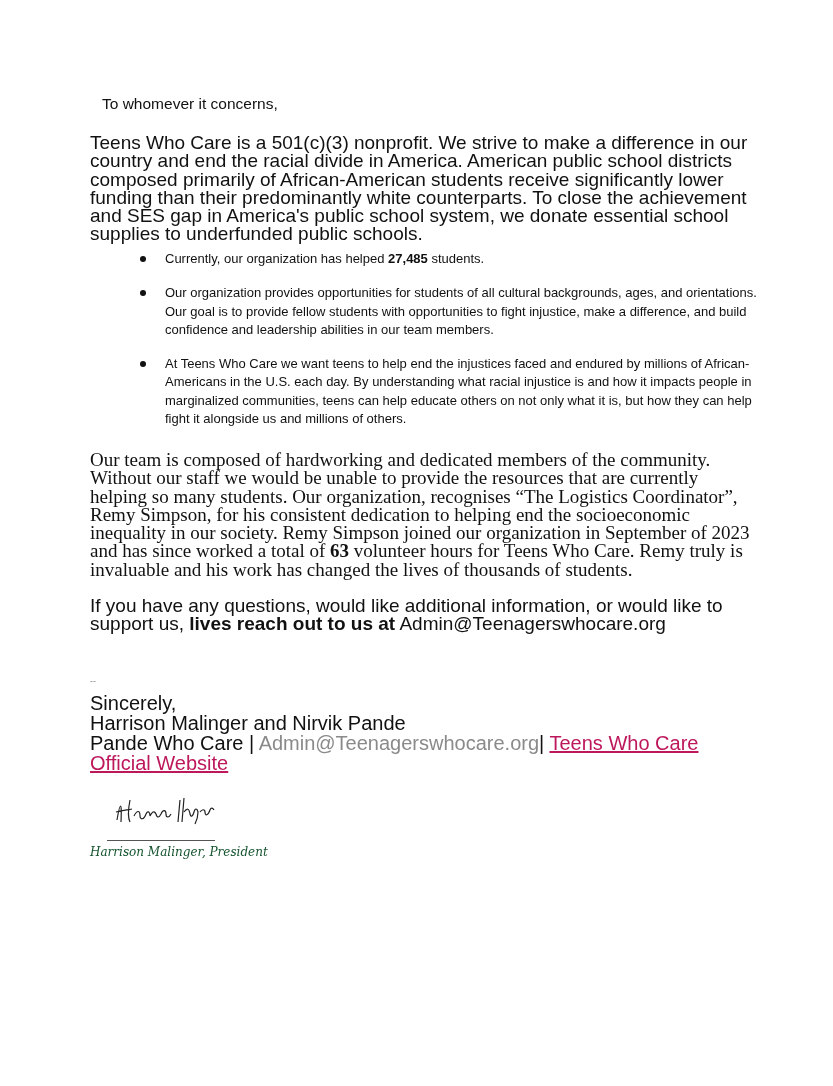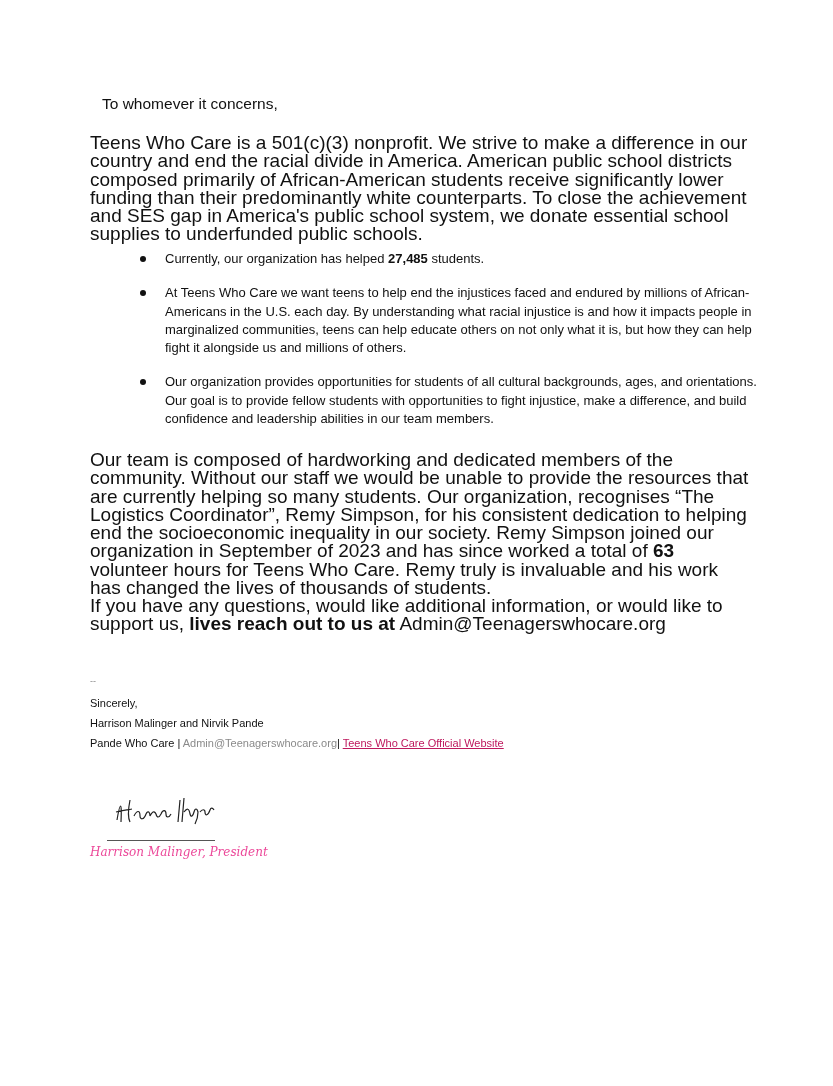--- a/index.html
+++ b/index.html
@@ -5,51 +5,51 @@
     html, body { margin: 0; padding: 0; background: #ffffff; }
     body { width: 833px; height: 1086px; position: relative; overflow: hidden;
       font-family: "Liberation Sans", sans-serif; color: #111111; }
     .page { position: absolute; left: 90px; top: 0; width: 660px; }
     .greeting { position: absolute; top: 95px; left: 12px; font-size: 15.5px; white-space: nowrap; }
     .para { font-size: 19px; line-height: 18.3px; margin: 0; }
     #p1 { position: absolute; top: 134px; left: 0; width: 660px; }
     ul.bullets { position: absolute; top: 240px; left: 0; width: 660px; margin: 10px; padding: 0; list-style: none; }
     ul.bullets li { position: relative; padding-left: 65px; font-size: 13px; line-height: 18.3px; margin-bottom: 16px; }
     ul.bullets li .dot { position: absolute; left: 40px; top: 6px; width: 6px; height: 6px; border-radius: 50%; background: #111; }
-    #p2 { position: absolute; top: 451px; left: 0; width: 660px; }
+    #p2 { position: absolute; top: 451px; left: 0; width: 660px; font-family: Liberation Serif, serif; }
     #p3 { position: absolute; top: 597px; left: 0; width: 660px; }
     .dashes { position: absolute; top: 676px; left: 0; font-size: 9px; color: #888; }
-    .sig-block { position: absolute; top: 693px; left: 0; font-size: 11px; line-height: 20px; }
+    .sig-block { position: absolute; top: 693px; left: 0; font-size: 20px; line-height: 20px; }
     .gray { color: #8a8a8a; }
     .link { color: #be185d; text-decoration: underline; margin-top: 34px; }
     .signature { position: absolute; top: 792px; left: 22px; width: 120px; height: 40px; }
     .sig-line { position: absolute; top: 840px; left: 17px; width: 108px; border-top: 1px solid #555; }
-    .sig-caption { position: absolute; top: 845px; left: 0; font-family: "DejaVu Serif", serif; font-style: italic; font-size: 12px; color: #ec4899; white-space: nowrap; }
+    .sig-caption { position: absolute; top: 845px; left: 0; font-family: "DejaVu Serif", serif; font-style: italic; font-size: 12px; color: #14532d; white-space: nowrap; }
     b { font-weight: bold; }
   </style>
 </head>
 <body>
 
 <div class="page">
   <div class="greeting">To whomever it concerns,</div>
 
   <p class="para" id="p1">Teens Who Care is a 501(c)(3) nonprofit. We strive to make a difference in our country and end the racial divide in America. American public school districts composed primarily of African-American students receive significantly lower funding than their predominantly white counterparts. To close the achievement and SES gap in America's public school system, we donate essential school supplies to underfunded public schools.</p>
 
   <ul class="bullets">
     <li>
       <span class="dot"></span>
       <span>Currently, our organization has helped </span><b>27,485</b><span> students.</span>
     </li>
     <li>
       <span class="dot"></span>
-      <span>At Teens Who Care we want teens to help end the injustices faced and endured by millions of African-Americans in the U.S. each day. By understanding what racial injustice is and how it impacts people in marginalized communities, teens can help educate others on not only what it is, but how they can help fight it alongside us and millions of others.</span>
+      <span>Our organization provides opportunities for students of all cultural backgrounds, ages, and orientations. Our goal is to provide fellow students with opportunities to fight injustice, make a difference, and build confidence and leadership abilities in our team members.</span>
     </li>
     <li>
       <span class="dot"></span>
-      <span>Our organization provides opportunities for students of all cultural backgrounds, ages, and orientations. Our goal is to provide fellow students with opportunities to fight injustice, make a difference, and build confidence and leadership abilities in our team members.</span>
+      <span>At Teens Who Care we want teens to help end the injustices faced and endured by millions of African-Americans in the U.S. each day. By understanding what racial injustice is and how it impacts people in marginalized communities, teens can help educate others on not only what it is, but how they can help fight it alongside us and millions of others.</span>
     </li>
   </ul>
 
   <p class="para" id="p2"><span>Our team is composed of hardworking and dedicated members of the community. Without our staff we would be unable to provide the resources that are currently helping so many students. Our organization, recognises “The Logistics Coordinator”, Remy Simpson, for his consistent dedication to helping end the socioeconomic inequality in our society. Remy Simpson joined our organization in September of 2023 and has since worked a total of </span><b>63</b><span> volunteer hours for Teens Who Care. Remy truly is invaluable and his work has changed the lives of thousands of students.</span></p>
 
   <p class="para" id="p3"><span>If you have any questions, would like additional information, or would like to support us, </span><b>lives reach out to us at</b><span> Admin@Teenagerswhocare.org</span><br></p>
 
   <div class="dashes">--</div>
 
   <div class="sig-block">

